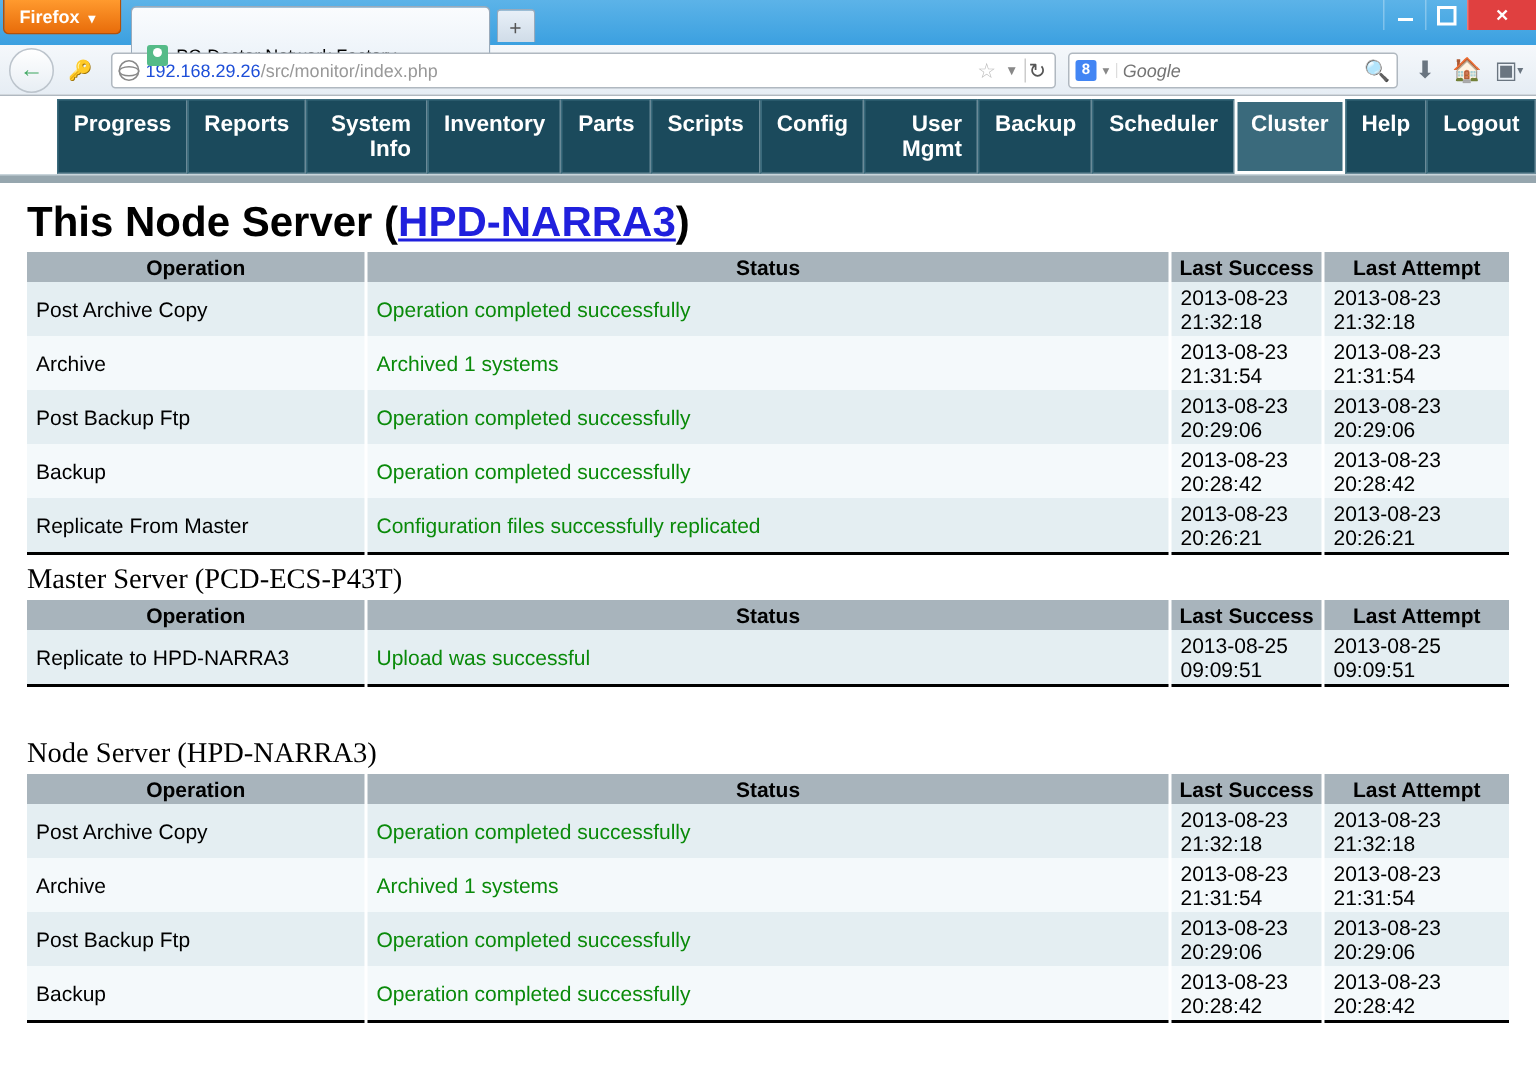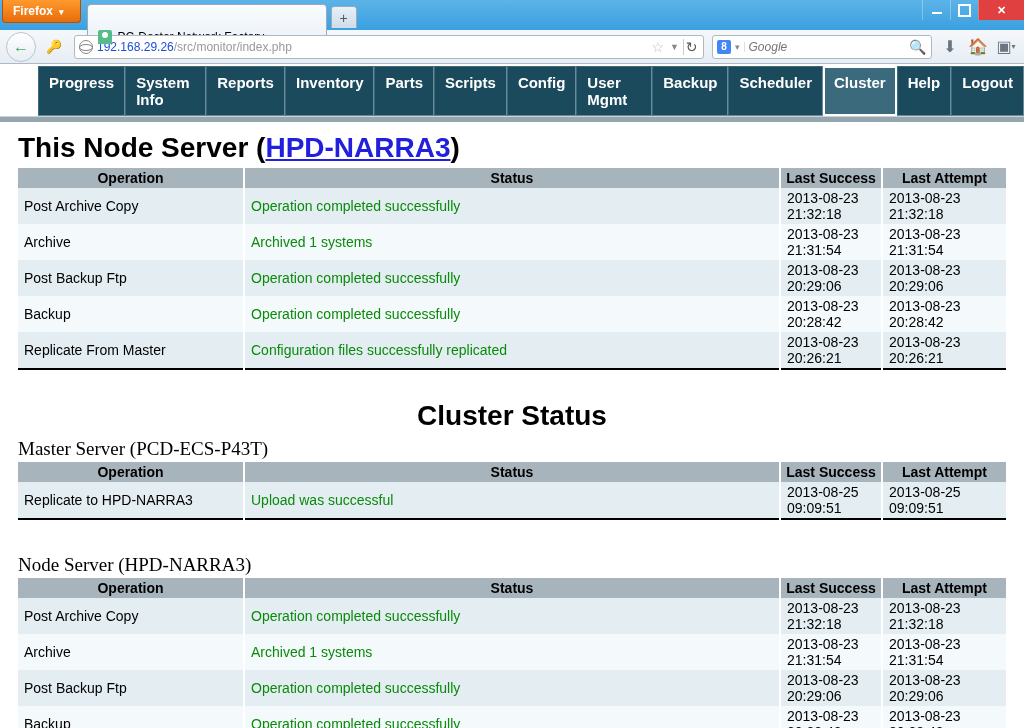--- a/index.html
+++ b/index.html
@@ -33,21 +33,21 @@
   .urlbar .reload { width:16px; height:16px; border-left:1px solid #ccc; margin-left:2px; display:flex; align-items:center; justify-content:center; color:#555; font-size:14px; }
   .searchbar { width:220px; height:24px; border:1px solid #b0b8c0; border-radius:3px; margin:0 4px; background:#fff; display:flex; align-items:center; padding:0 4px; font-size:12px; }
   .searchbar .gicon { width:14px; height:14px; background:#4285f4; color:#fff; font-size:10px; font-weight:bold; display:flex; align-items:center; justify-content:center; border-radius:2px; margin-right:2px; }
   .searchbar .dd { color:#888; font-size:9px; padding:0 4px 0 2px; border-right:1px solid #ddd; }
   .searchbar input { border:none; outline:none; flex:1; font-size:12px; font-style:italic; color:#ef4444; padding-left:4px; }
   .searchbar .mag { color:#4a6da8; font-size:14px; }
   .ricon { width:20px; height:20px; margin:0 4px; display:flex; align-items:center; justify-content:center; color:#6a7580; font-size:16px; }
 
   
   .page { padding: 0; }
-  .menu { display:flex; background:#fff; padding:0; margin-top:2px; }
+  .menu { display:flex; background:#fff; padding:0; margin-top:2px;text-align:right; }
   .menu-spacer-l { width:40px; }
   .menu-item { background:#1b4a5c; color:#fff; font-weight:bold; font-size:15px; padding:7px 10px; border:1px solid #6a8a98; border-top-color:#3a6a7c; border-left-color:#3a6a7c; cursor:pointer; }
   .menu-item.active { background:#3a6a7c; border:2px solid #fff; padding:6px 9px; }
   .menu-bot { height:6px; background:#96a6ae; margin:0 0 10px 0; border-top:1px solid #c8d4da; }
 
   h1.node-title { font-size:28px; font-weight:bold; margin:0px 18px 4px 18px; }
   h1.node-title .link { color:#2020dd; text-decoration:underline; }
   h1.cluster { text-align:center; font-size:28px; margin:30px 0 6px 0; }
   .subhead { font-size:19px; margin:6px 18px 2px 18px;font-family:Liberation Serif, serif; }
 
@@ -100,22 +100,22 @@
   <div class="ricon">⬇</div>
   <div class="ricon">🏠</div>
   <div class="ricon">▣<span style="font-size:8px;">▾</span></div>
 </div>
 
 <div class="page">
   <div class="menu">
     <div class="menu-spacer-l"></div>
     <div id="menu-slot" style="display: flex;">
         <div class="menu-item">Progress</div>
+        <div class="menu-item">Reports</div>
         <div class="menu-item">System Info</div>
-        <div class="menu-item">Reports</div>
         <div class="menu-item">Inventory</div>
         <div class="menu-item">Parts</div>
         <div class="menu-item">Scripts</div>
         <div class="menu-item">Config</div>
         <div class="menu-item">User Mgmt</div>
         <div class="menu-item">Backup</div>
         <div class="menu-item">Scheduler</div>
         <div class="menu-item active">Cluster</div>
         <div class="menu-item">Help</div>
         <div class="menu-item">Logout</div>
@@ -163,21 +163,20 @@
         </tr>
         <tr class="r0">
           <td>Replicate From Master</td>
           <td class="status">Configuration files successfully replicated</td>
           <td>2013-08-23 20:26:21</td>
           <td>2013-08-23 20:26:21</td>
         </tr>
       </tbody>
   </table>
 
-  <h1 class="cluster">Cluster Status</h1>
 
   <div class="subhead">Master Server (PCD-ECS-P43T)</div>
   <table class="ops">
     <thead>
         <tr>
       <th class="col-op">Operation</th>
       <th>Status</th>
       <th class="col-ls">Last Success</th>
       <th class="col-la">Last Attempt</th>
     </tr>

